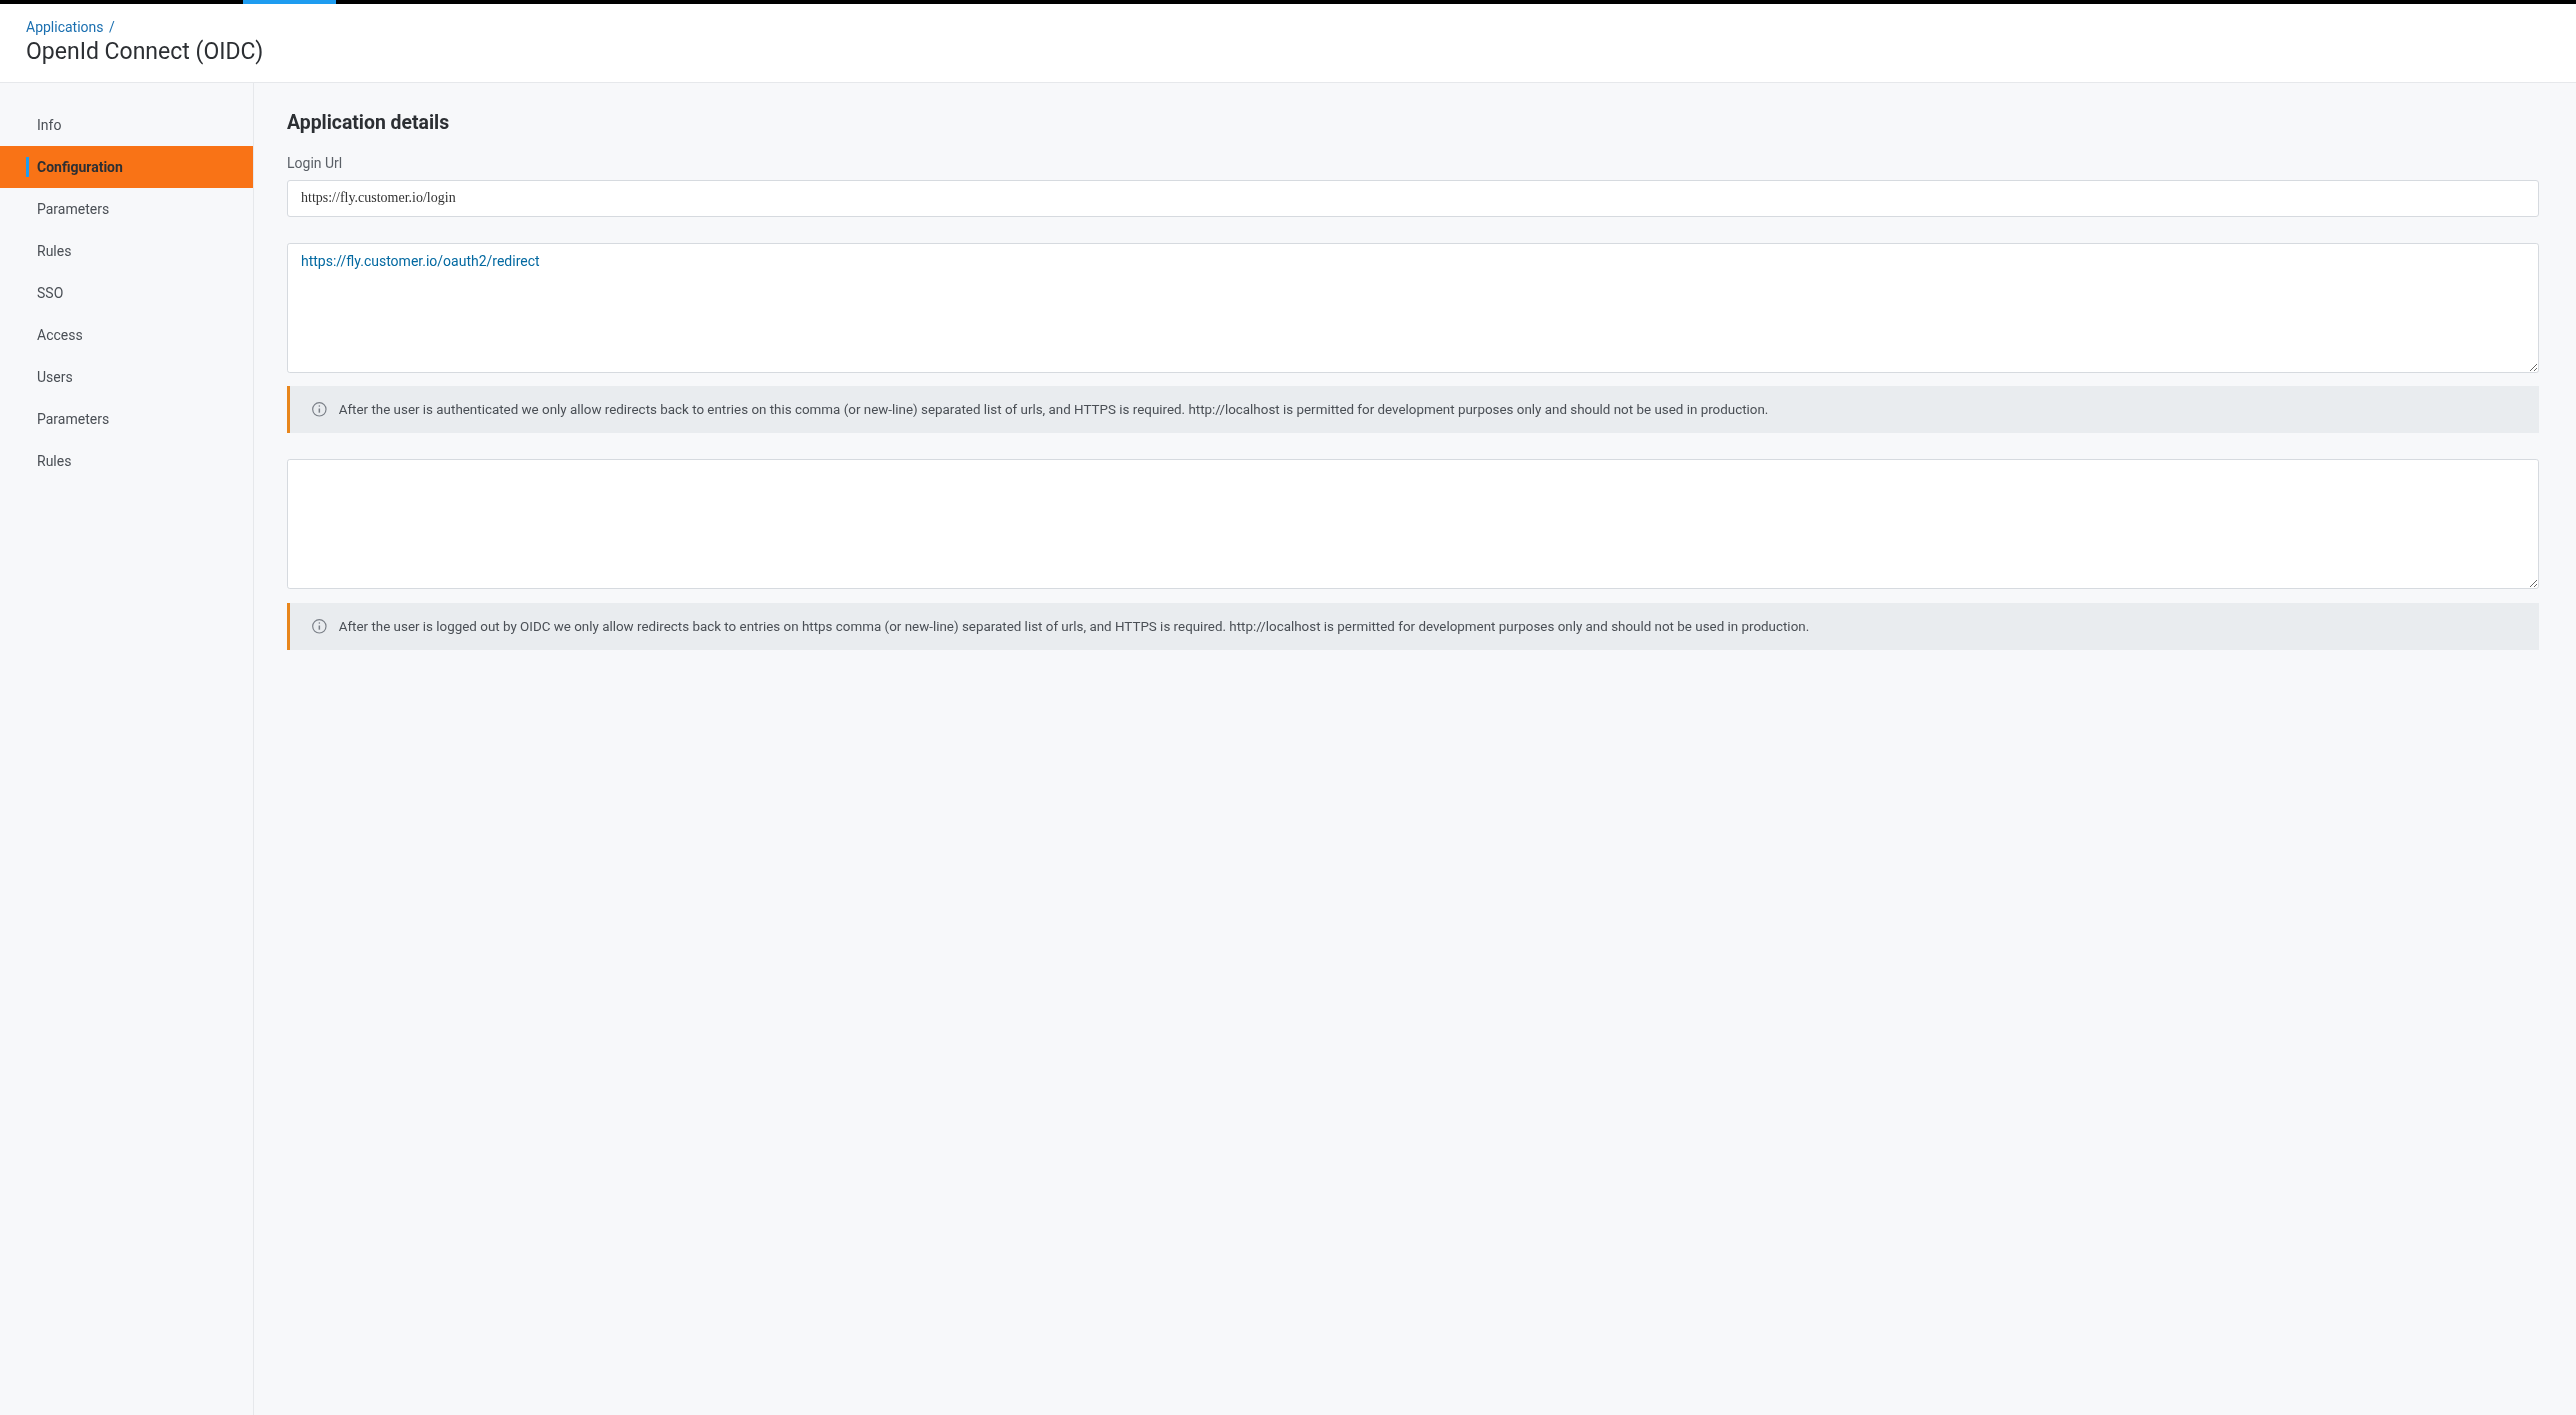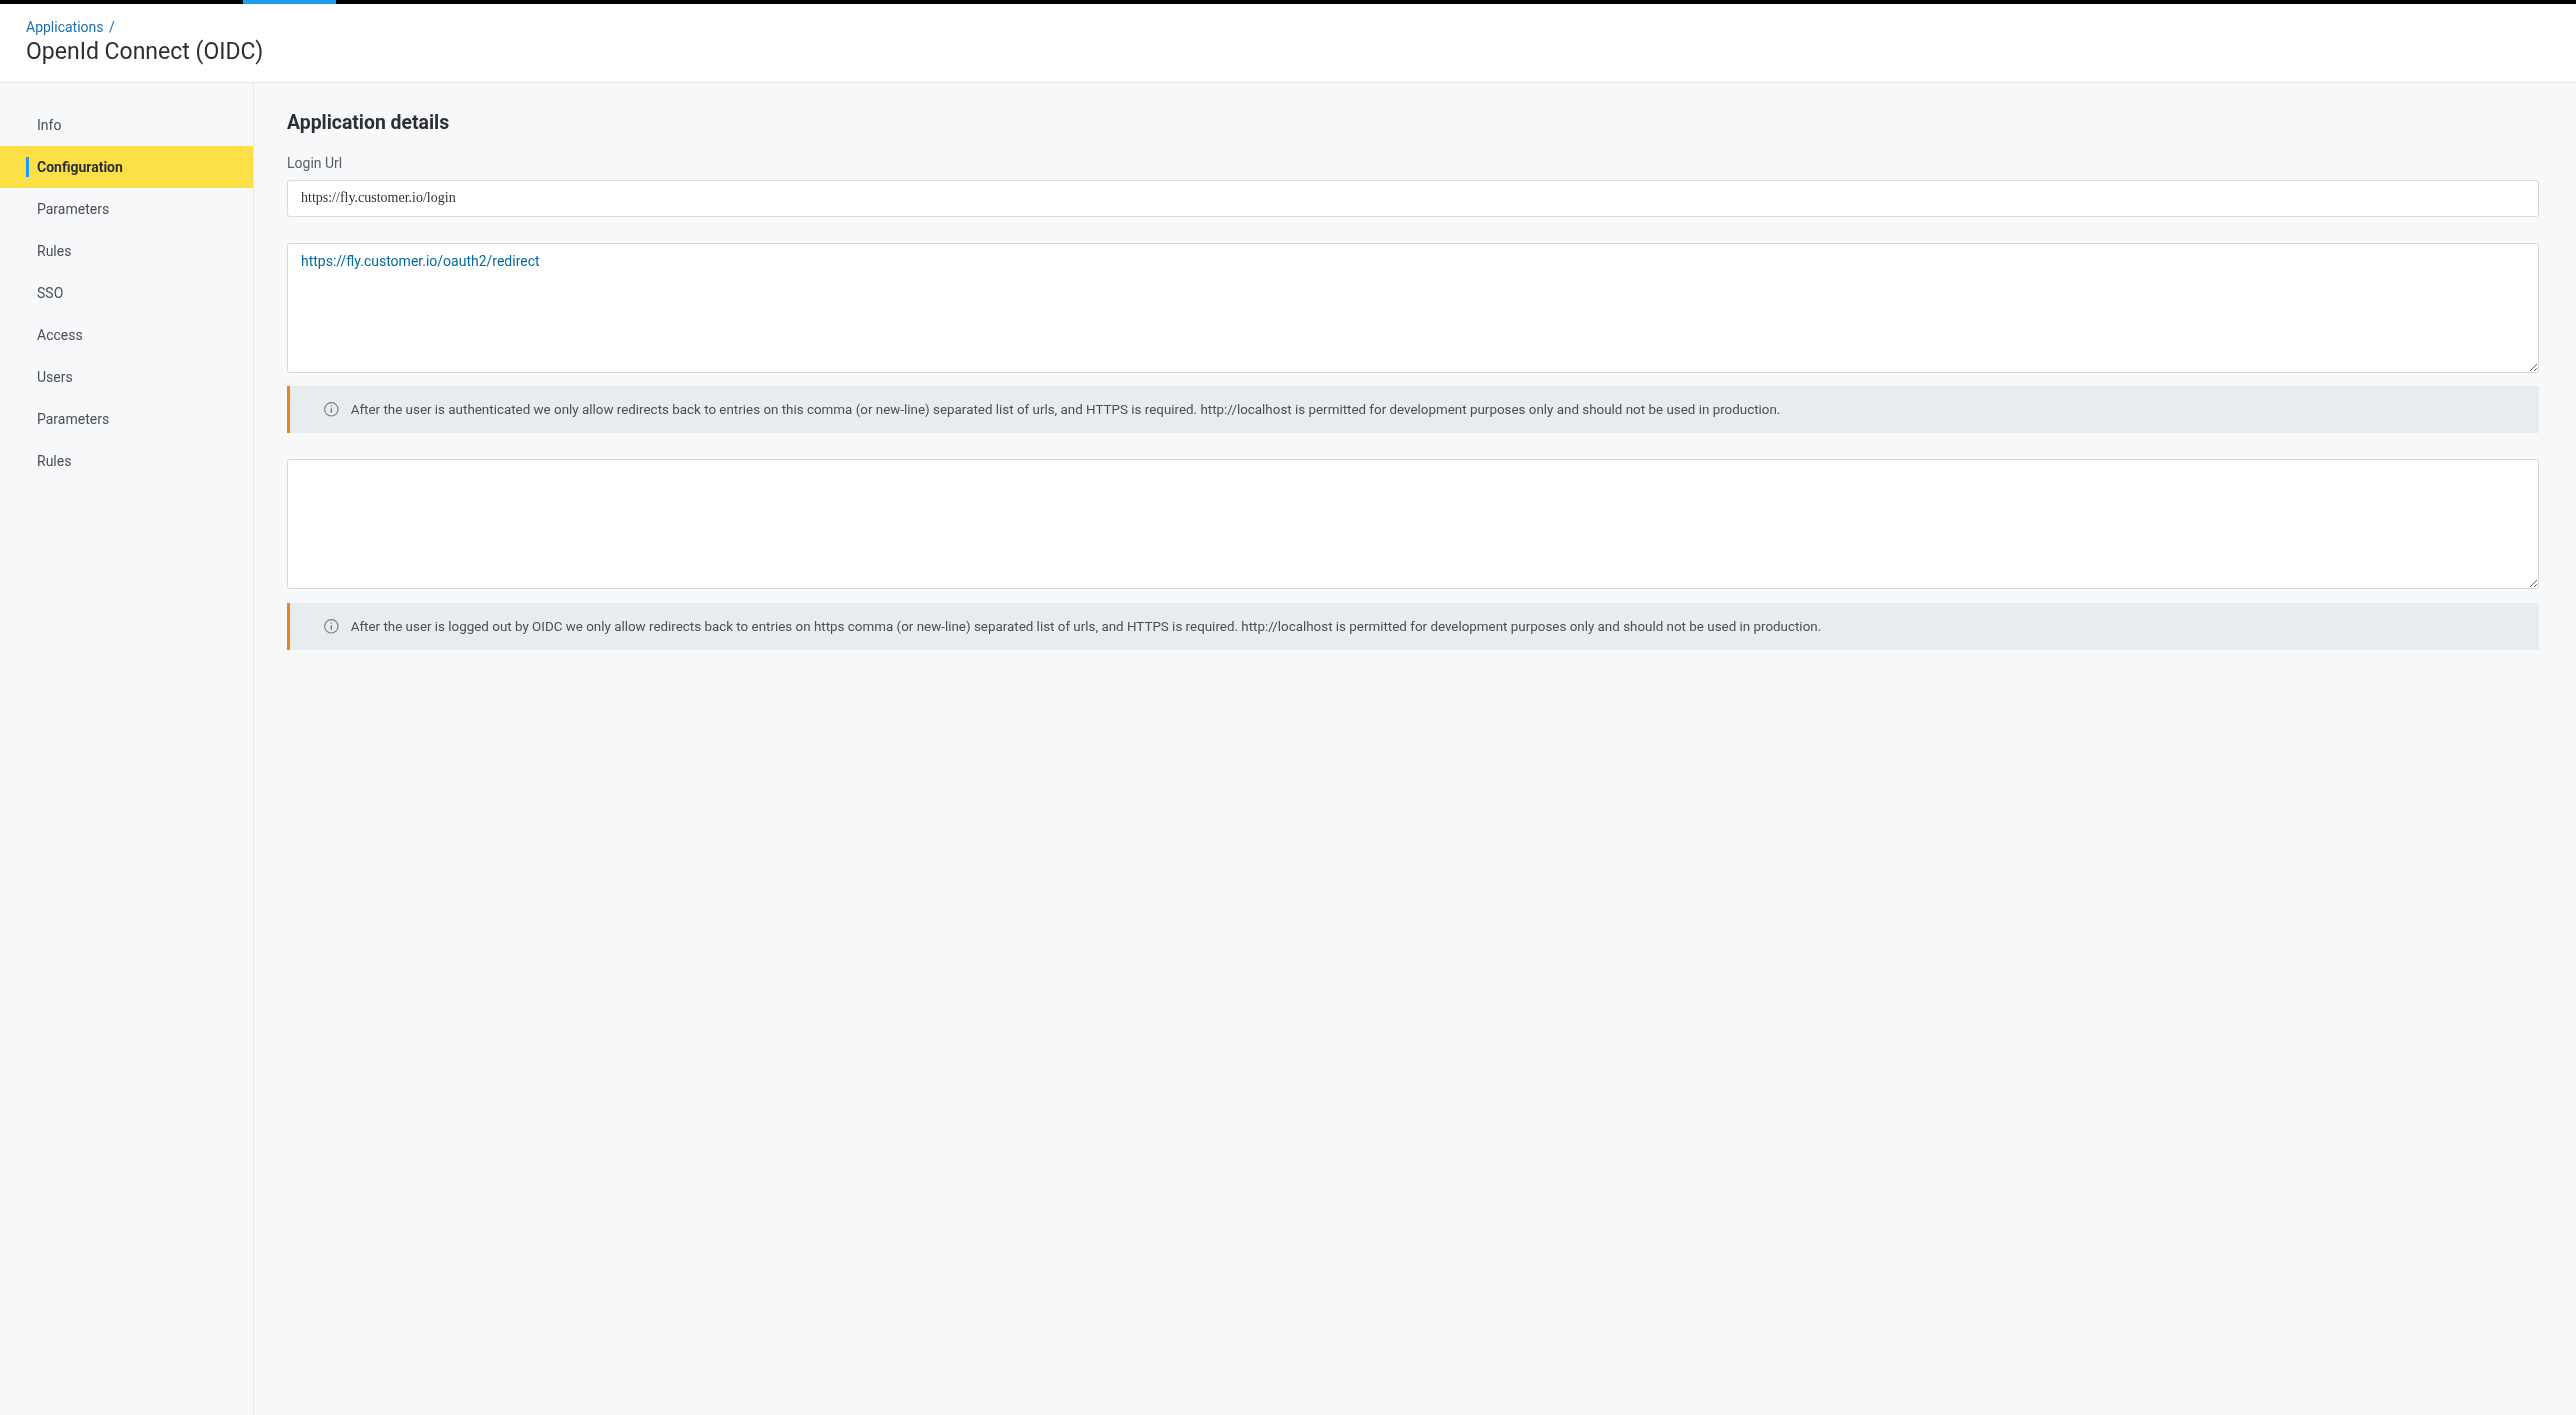--- a/index.html
+++ b/index.html
@@ -28,21 +28,21 @@
   min-height: calc(100vh - 74px);
 }
 .sidebar-item {
   padding: 13px 18.5px 13px 37px;
   font-size: 14px;
   color: #4a4f55;
   cursor: pointer;
   position: relative;
 }
 .sidebar-item.active {
-  background: #fde047;
+  background: #f97316;
   font-weight: 700;
   color: #2c2f33;
 }
 .sidebar-item.active::before {
   content: "";
   position: absolute;
   left: 26px;
   top: 11px;
   bottom: 11px;
   width: 2.8px;
@@ -85,21 +85,21 @@
   color: #0369a1;
   resize: both;
   font-family: inherit;
   min-height: 130px;
 }
 .field-group { margin-bottom: 26px; }
 
 .info-banner {
   background: #e9ecef;
   border-left: 3.7px solid #e8861c;
-  padding: 13px 33px;
+  padding: 13px 21px;
   display: flex;
   gap: 11px;
   font-size: 13.4px;
   color: #4a4f55;
   line-height: 1.6;
   margin-top: 9.3px;
 }
 .info-icon {
   flex-shrink: 0;
   width: 16.7px;

